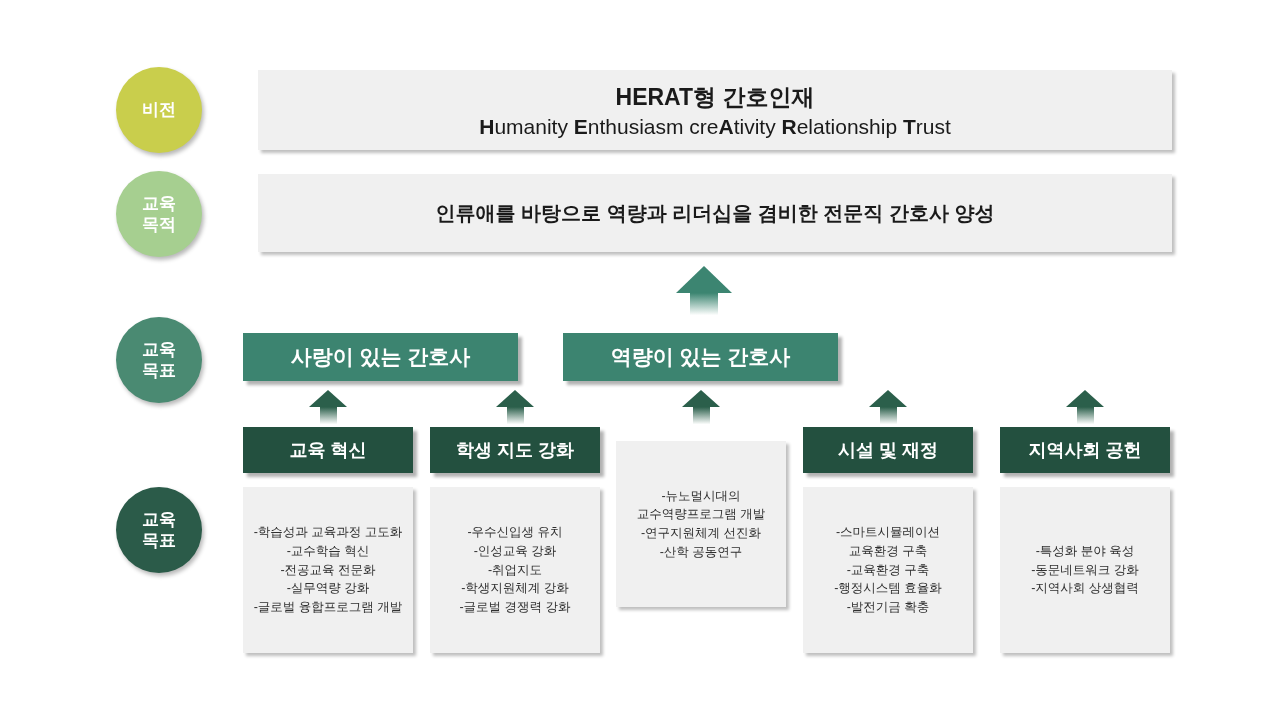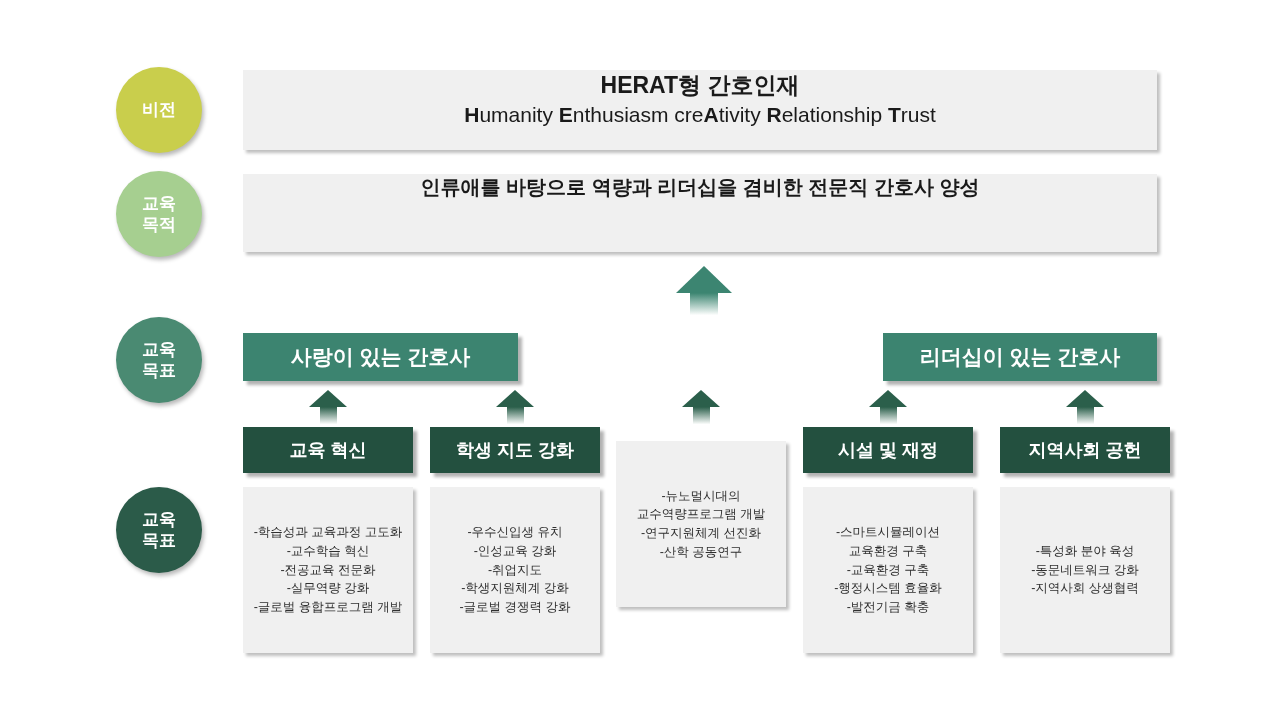--- a/index.html
+++ b/index.html
@@ -13,23 +13,23 @@
     display:flex;flex-direction:column;align-items:center;justify-content:center;
     color:#ffffff;font-weight:bold;font-size:17px;line-height:1.25;text-align:right;
     box-shadow:2px 3px 4px rgba(0,0,0,0.28);
   }
   .badge-vision{top:67px;background:var(--vision-badge);}
   .badge-purpose{top:171px;background:var(--purpose-badge);}
   .badge-objectives{top:317px;background:var(--objective-badge);}
   .badge-strategies{top:487px;background:var(--strategy-badge);}
   
   .banner{
-    position:absolute;left:243px;width:914px;background:var(--panel-gray);
+    position:absolute;left:258px;width:914px;background:var(--panel-gray);
     box-shadow:3px 3px 3px rgba(0,0,0,0.25);
-    display:flex;flex-direction:column;align-items:center;
+    display:flex;flex-direction:column;align-items:center;justify-content:center;
   }
   .banner-vision{top:70px;height:80px;}
   .banner-purpose{top:174px;height:78px;}
   .banner-title{font-size:23px;font-weight:bold;color:#1a1a1a;}
   .banner-subtitle{font-size:21px;color:#1a1a1a;font-weight:normal;margin-top:2px;}
   .banner-subtitle b{font-weight:bold;}
   .banner-purpose-text{font-size:20px;font-weight:bold;color:#1a1a1a;}
   
   .big-arrow{position:absolute;left:676px;top:266px;width:56px;}
   .big-arrow .head{
@@ -105,22 +105,22 @@
   </div>
 
   <div class="big-arrow">
     <div class="head"></div>
     <div class="tail"></div>
   </div>
 
   <div class="objective-box obj-0">
     <span>사랑이 있는 간호사</span>
   </div>
-  <div class="objective-box obj-2">
-    <span>리더십이 있는 간호사</span>
+  <div class="objective-box obj-1">
+    <span>역량이 있는 간호사</span>
   </div>
 
   <div class="strategy-col col-1">
     <div class="small-arrow">
         <div class="head"></div>
         <div class="tail"></div>
       </div>
     <div class="strategy-box">
         <span>학생 지도 강화</span>
       </div>

